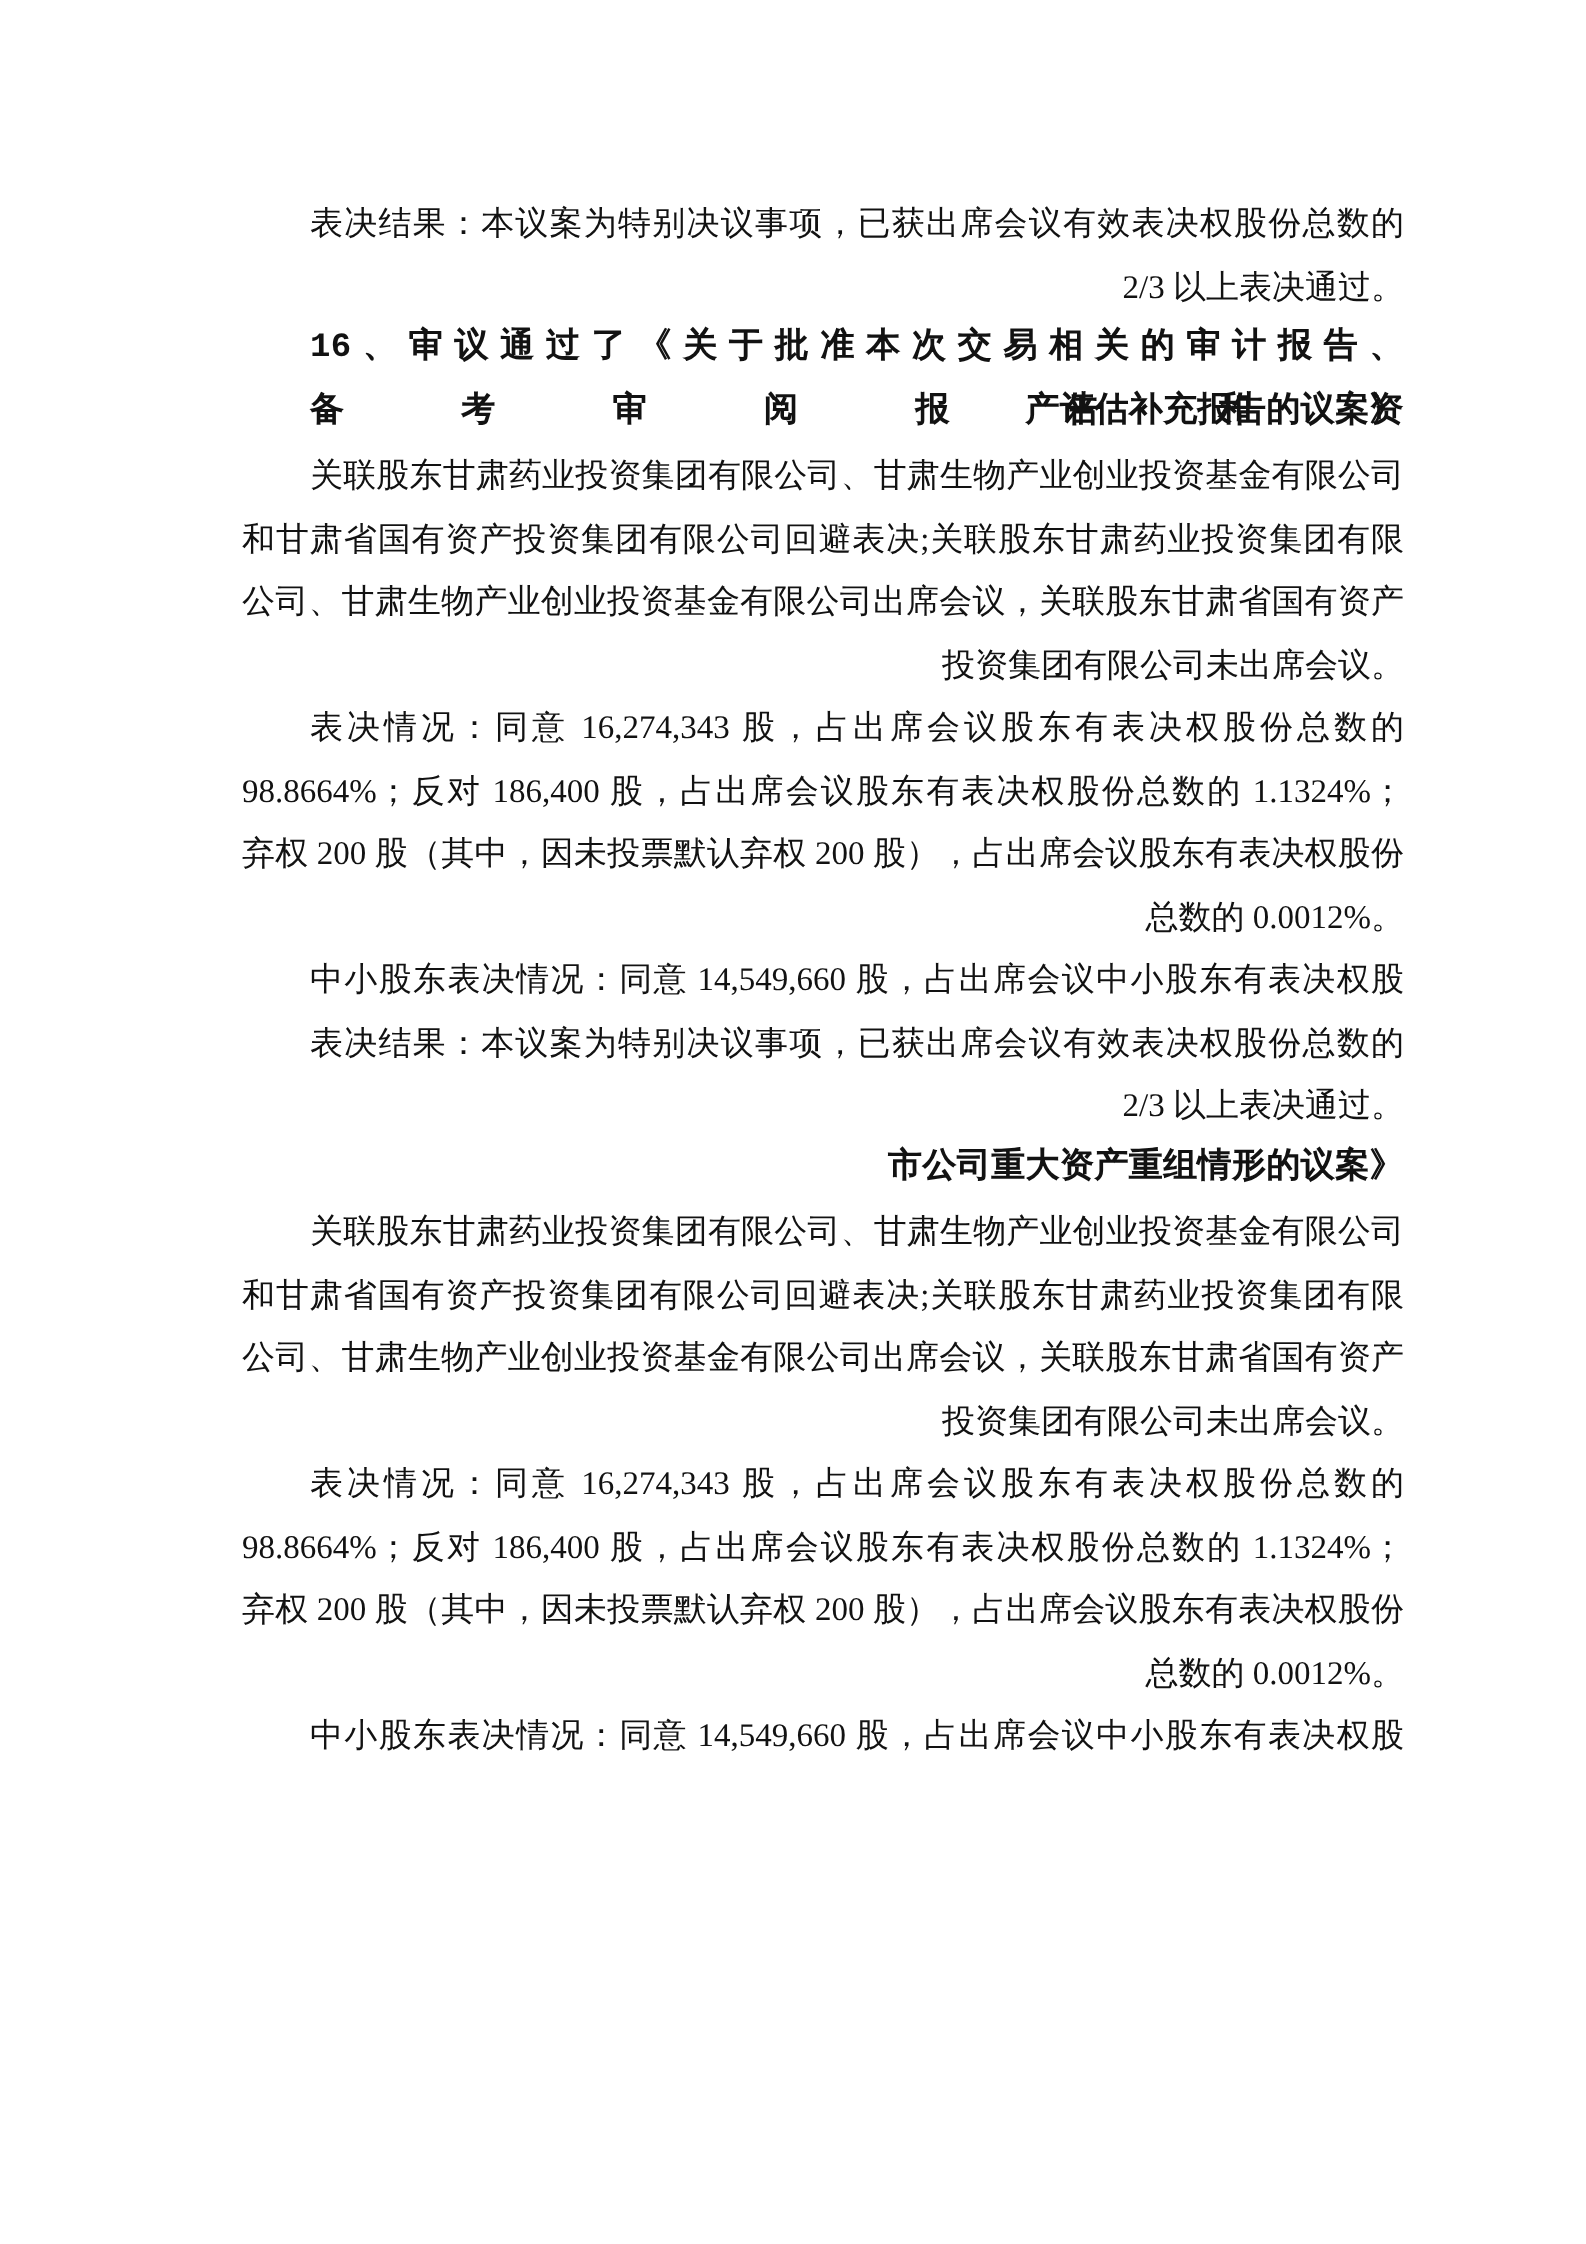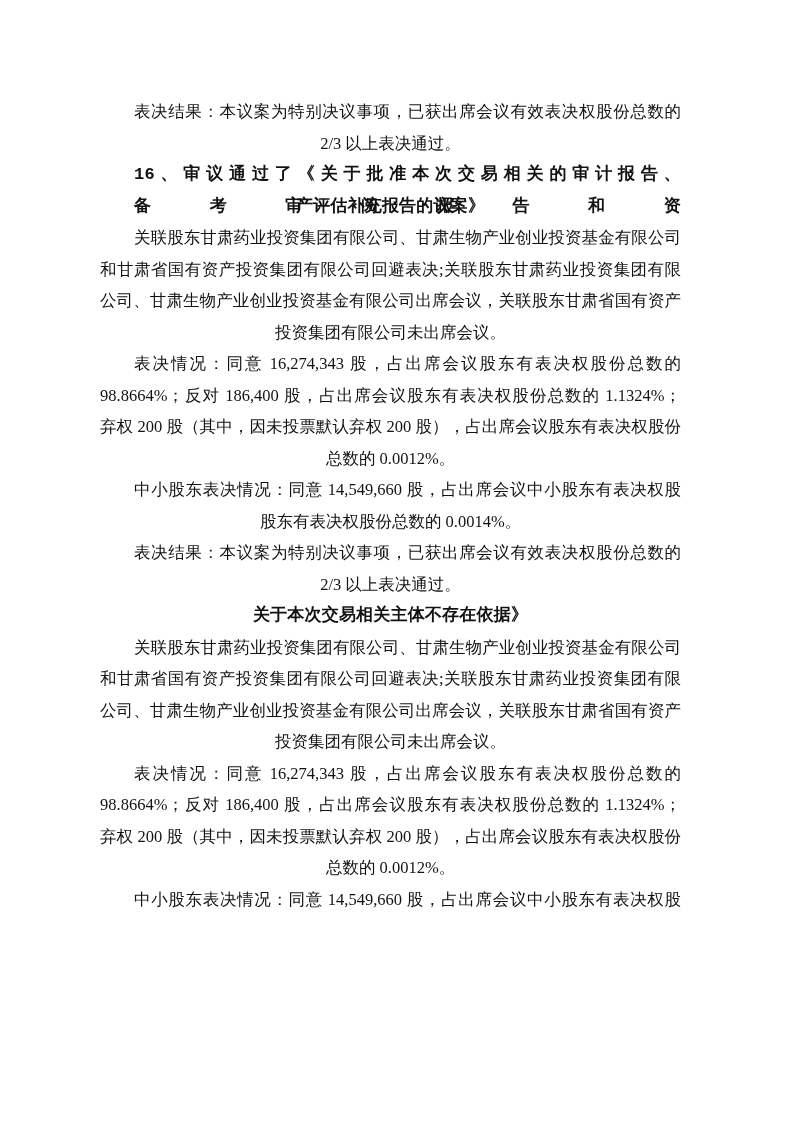--- a/index.html
+++ b/index.html
@@ -11,31 +11,31 @@
     position: relative;
     width: 793px;
     height: 1122px;
     background: #ffffff;
     overflow: hidden;
     font-family: "Liberation Serif", "DejaVu Serif", serif;
     color: #121212;
   }
   .doc {
     position: absolute;
-    left: 100px;
+    left: 121px;
     top: 96px;
     width: 581px;
   }
   .line {
     box-sizing: border-box;
     width: 100%;
     height: 31.5px;
     line-height: 31.5px;
     font-size: 16.5px;
-    text-align: center;
+    text-align: right;
     word-break: keep-all;
     white-space: normal;
   }
   .line.indent { padding-left: 34px; }
   .line.just {
     text-align: justify;
     text-align-last: justify;
   }
   .line.bold {
     font-family: Liberation Mono, monospace;
@@ -55,24 +55,23 @@
       <div class="line bold">产评估补充报告的议案》</div>
       <div class="line indent just">关联股东甘肃药业投资集团有限公司、甘肃生物产业创业投资基金有限公司</div>
       <div class="line just">和甘肃省国有资产投资集团有限公司回避表决;关联股东甘肃药业投资集团有限</div>
       <div class="line just">公司、甘肃生物产业创业投资基金有限公司出席会议，关联股东甘肃省国有资产</div>
       <div class="line">投资集团有限公司未出席会议。</div>
       <div class="line indent just">表决情况：同意 16,274,343 股，占出席会议股东有表决权股份总数的</div>
       <div class="line just">98.8664%；反对 186,400 股，占出席会议股东有表决权股份总数的 1.1324%；</div>
       <div class="line just">弃权 200 股（其中，因未投票默认弃权 200 股），占出席会议股东有表决权股份</div>
       <div class="line">总数的 0.0012%。</div>
       <div class="line indent just">中小股东表决情况：同意 14,549,660 股，占出席会议中小股东有表决权股</div>
-      <div class="line">股东有表决权股份总数的 0.0014%。</div>
       <div class="line indent just">表决结果：本议案为特别决议事项，已获出席会议有效表决权股份总数的</div>
       <div class="line">2/3 以上表决通过。</div>
-      <div class="line bold">关于本次交易相关主体不存在依据》</div>
+      <div class="line bold">市公司重大资产重组情形的议案》</div>
       <div class="line indent just">关联股东甘肃药业投资集团有限公司、甘肃生物产业创业投资基金有限公司</div>
       <div class="line just">和甘肃省国有资产投资集团有限公司回避表决;关联股东甘肃药业投资集团有限</div>
       <div class="line just">公司、甘肃生物产业创业投资基金有限公司出席会议，关联股东甘肃省国有资产</div>
       <div class="line">投资集团有限公司未出席会议。</div>
       <div class="line indent just">表决情况：同意 16,274,343 股，占出席会议股东有表决权股份总数的</div>
       <div class="line just">98.8664%；反对 186,400 股，占出席会议股东有表决权股份总数的 1.1324%；</div>
       <div class="line just">弃权 200 股（其中，因未投票默认弃权 200 股），占出席会议股东有表决权股份</div>
       <div class="line">总数的 0.0012%。</div>
       <div class="line indent just">中小股东表决情况：同意 14,549,660 股，占出席会议中小股东有表决权股</div>
     </div>

